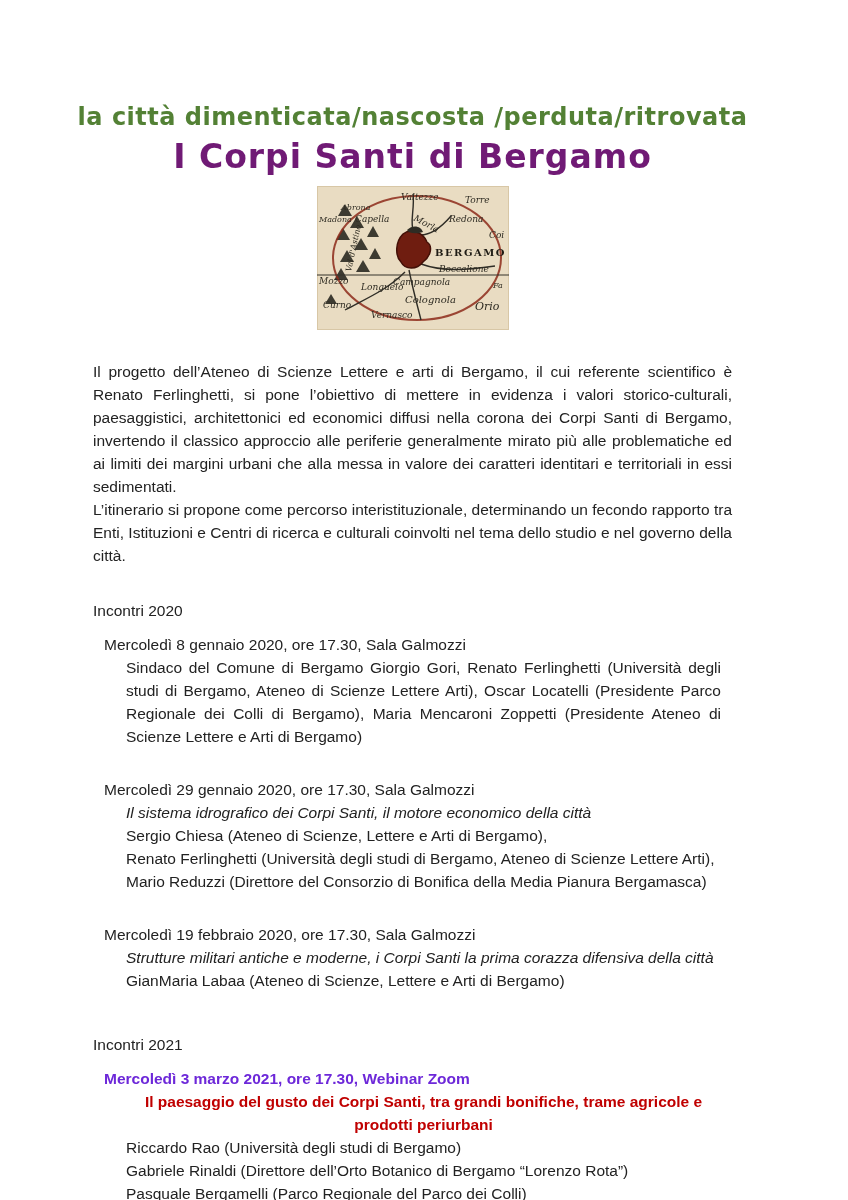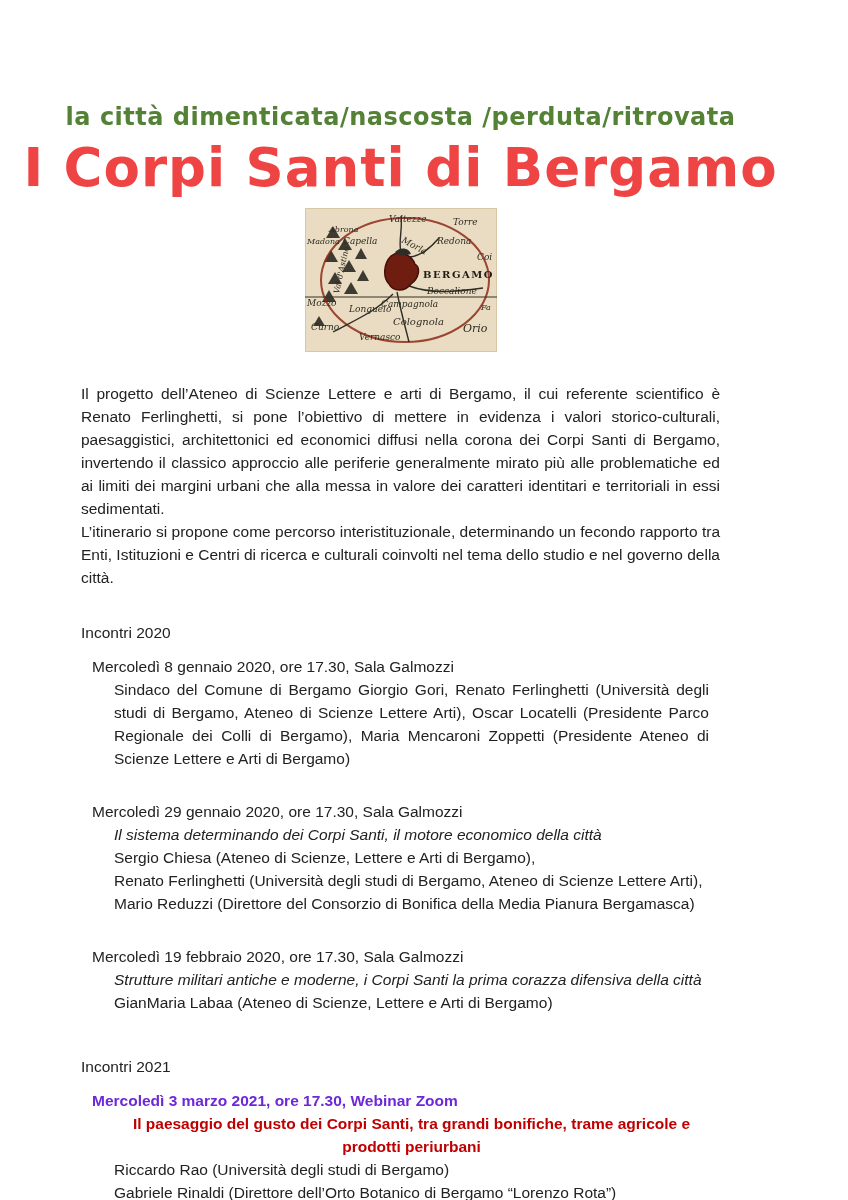--- a/index.html
+++ b/index.html
@@ -3,38 +3,39 @@
 <meta charset="utf-8">
 <style>
   html,body{margin:0;padding:0;background:#ffffff;}
   .page{
     position:relative;
     width:801px;height:1200px;
     background:#ffffff;
     font-family:"Liberation Sans",sans-serif;
     color:#222222;
     overflow:hidden;
+    padding-left:12px;
   }
   .subtitle{
     margin-top:103px;
     text-align:center;
     font-family:cursive,"DejaVu Sans",sans-serif;
     font-size:24px;
     font-weight:bold;
     letter-spacing:0.5px;
     color:#538135;
   }
   .title{
     margin-top:6px;
     text-align:center;
     font-family:cursive,"DejaVu Sans",sans-serif;
-    font-size:53px;
+    font-size:33px;
     font-weight:bold;
     letter-spacing:1px;
-    color:#ef4444;
+    color:#701a75;
   }
   .map-wrap{
     width:192px;height:144px;
     margin:10px auto 0 auto;
   }
   .map-wrap svg{display:block;}
   .content{
     margin:30px 81px 0 81px; 
     font-size:15.5px;
     line-height:23px;
@@ -129,21 +130,21 @@
     <div class="section sec-2020">
       <p class="section-heading">Incontri 2020</p>
 
       <div class="event">
         <p class="event-date">Mercoledì 8 gennaio 2020, ore 17.30, Sala Galmozzi</p>
         <p class="event-speaker speakers-justified">Sindaco del Comune di Bergamo Giorgio Gori, Renato Ferlinghetti (Università degli studi di Bergamo, Ateneo di Scienze Lettere Arti), Oscar Locatelli (Presidente Parco Regionale dei Colli di Bergamo), Maria Mencaroni Zoppetti (Presidente Ateneo di Scienze Lettere e Arti di Bergamo)</p>
       </div>
 
       <div class="event">
         <p class="event-date">Mercoledì 29 gennaio 2020, ore 17.30, Sala Galmozzi</p>
-        <p class="event-title">Il sistema determinando dei Corpi Santi, il motore economico della città</p>
+        <p class="event-title">Il sistema idrografico dei Corpi Santi, il motore economico della città</p>
         <p class="event-speaker">Sergio Chiesa (Ateneo di Scienze, Lettere e Arti di Bergamo),</p>
         <p class="event-speaker">Renato Ferlinghetti (Università degli studi di Bergamo, Ateneo di Scienze Lettere Arti),</p>
         <p class="event-speaker">Mario Reduzzi (Direttore del Consorzio di Bonifica della Media Pianura Bergamasca)</p>
       </div>
 
       <div class="event">
         <p class="event-date">Mercoledì 19 febbraio 2020, ore 17.30, Sala Galmozzi</p>
         <p class="event-title">Strutture militari antiche e moderne, i Corpi Santi la prima corazza difensiva della città</p>
         <p class="event-speaker">GianMaria Labaa (Ateneo di Scienze, Lettere e Arti di Bergamo)</p>
       </div>

